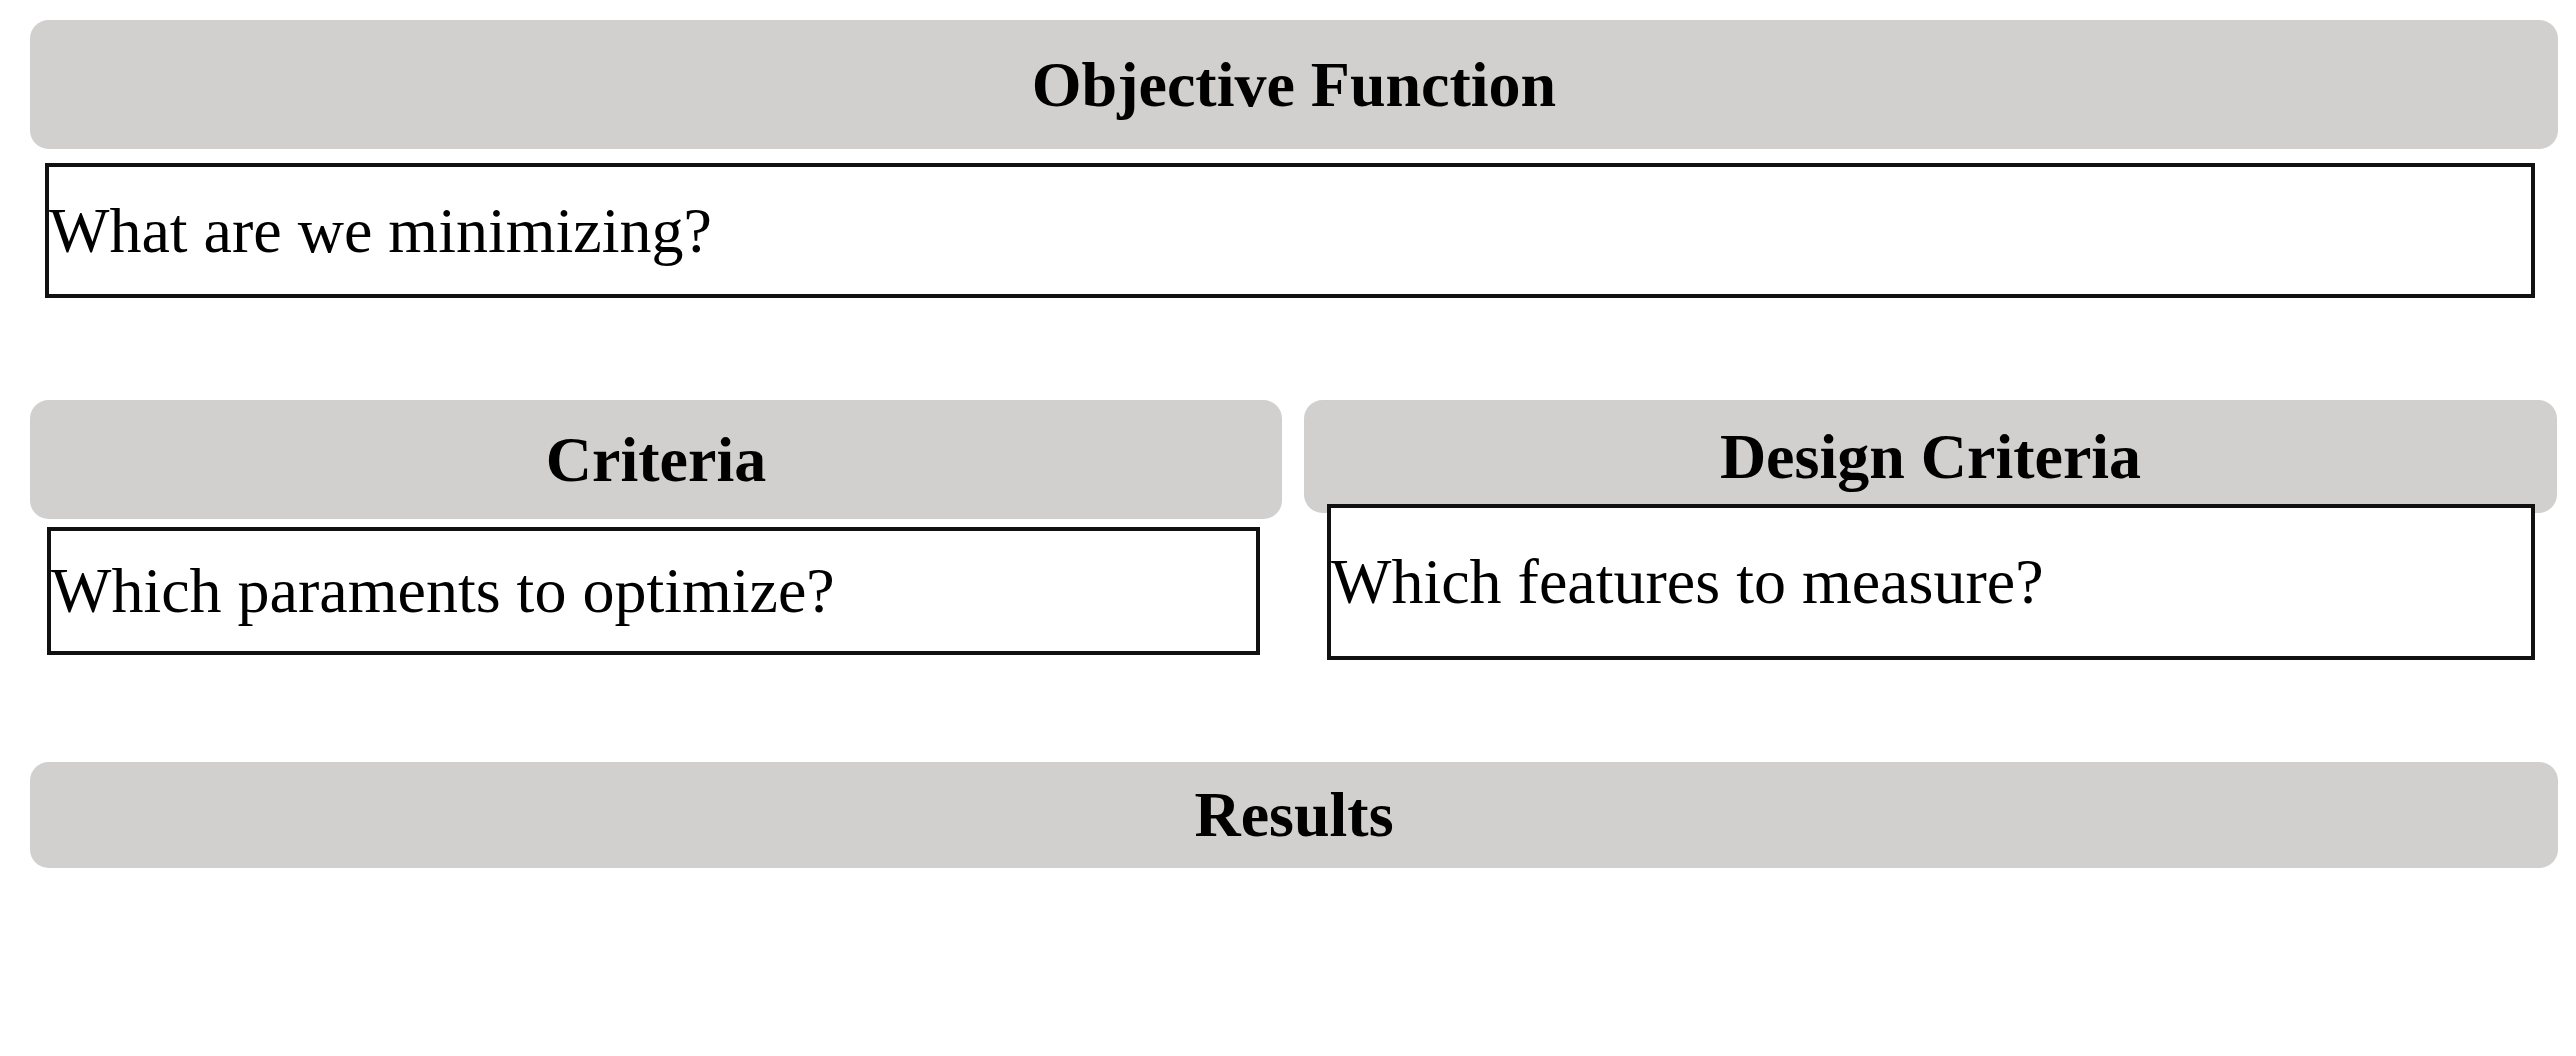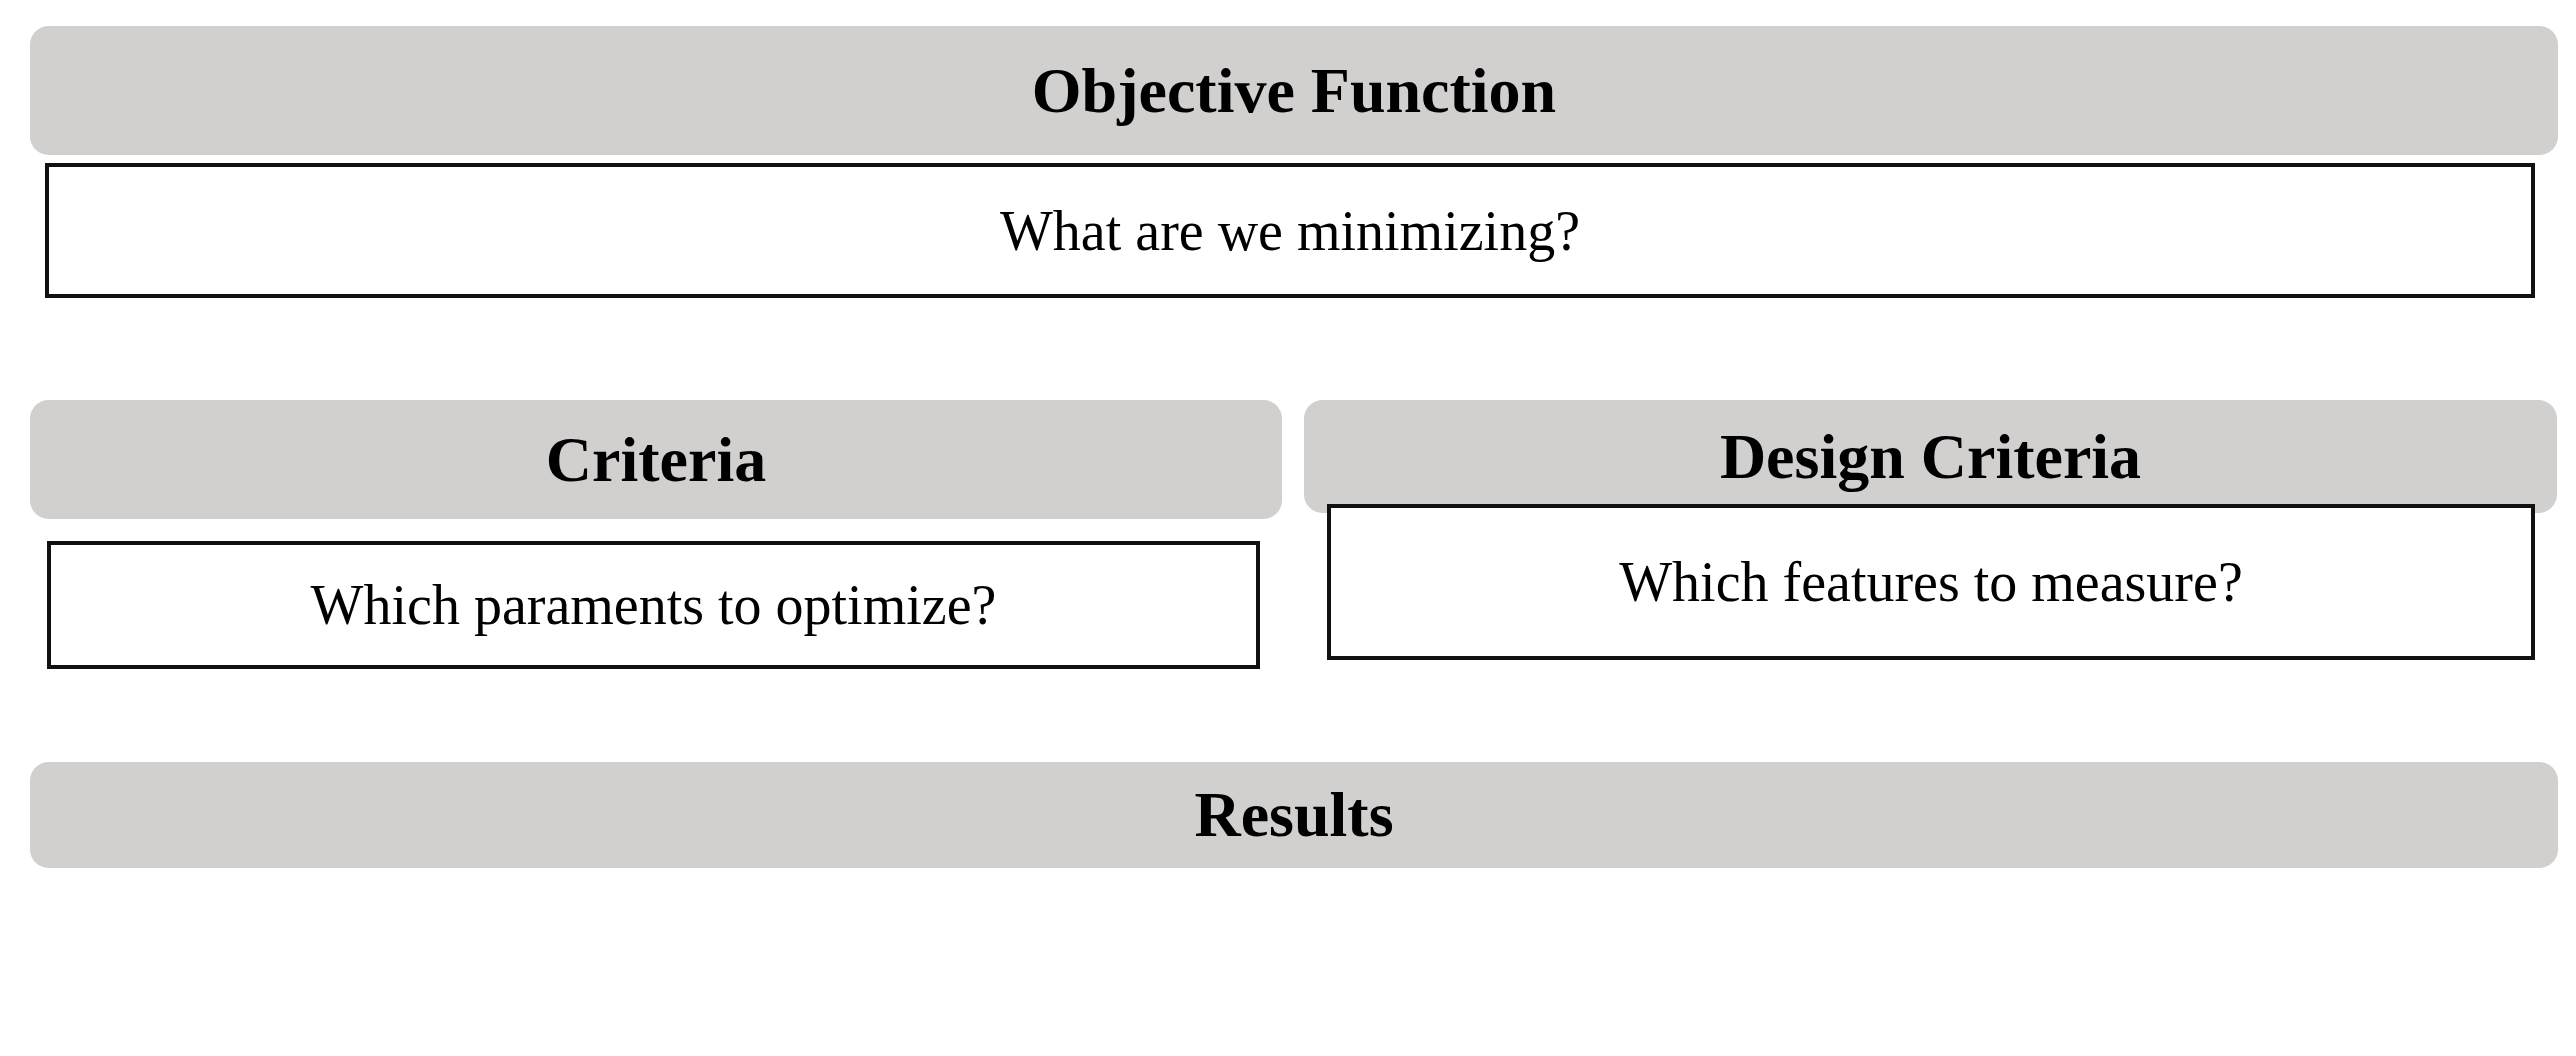--- a/index.html
+++ b/index.html
@@ -25,30 +25,30 @@
     display:flex;align-items:center;justify-content:center;
     font-weight:bold;
     font-size:64px;
     line-height:1;
   }
   .box{
     position:absolute;
     background:var(--background);
     border:4.2px solid var(--box-border);
     box-sizing:border-box;
-    display:flex;align-items:center;justify-content:center;
-    font-size:56px;
+    display:flex;align-items:center;
+    font-size:64px;
     line-height:1;
   }
   
-  .hdr-objective{left:30px;top:26px;width:2528px;height:129px;}
+  .hdr-objective{left:30px;top:20px;width:2528px;height:129px;}
   .box-objective{left:45px;top:163px;width:2490px;height:135px;}
   
   .hdr-decisions{left:30px;top:400px;width:1252px;height:119px;}
-  .box-decisions{left:47px;top:541px;width:1213px;height:128px;}
+  .box-decisions{left:47px;top:527px;width:1213px;height:128px;}
   .hdr-criteria{left:1304px;top:400px;width:1253px;height:113px;}
   .box-criteria{left:1327px;top:504px;width:1208px;height:156px;}
   
   .hdr-results{left:30px;top:762px;width:2528px;height:106px;align-items:center;}
   .box-results{left:47px;top:898px;width:2488px;height:134px;}
 </style>
 </head>
 <body>
 
 <div class="canvas">

